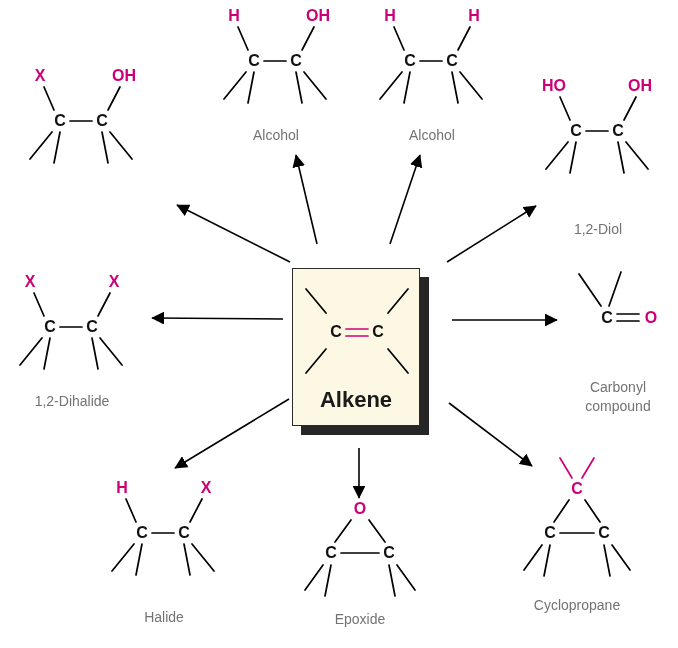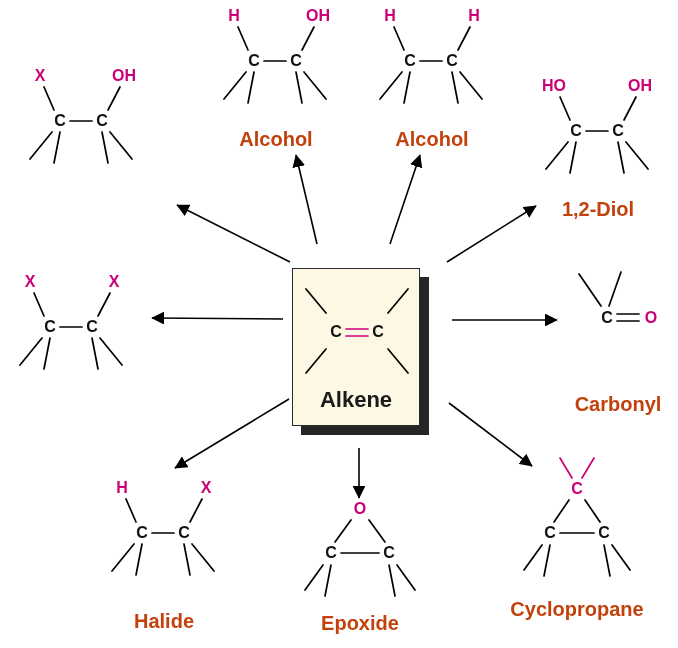--- a/index.html
+++ b/index.html
@@ -11,21 +11,21 @@
   .product { position:absolute; display:flex; flex-direction:column; align-items:center; }
   svg.mol { display:block; overflow:visible; }
   .bonds line { stroke:var(--ink,#000); stroke-width:1.7; stroke-linecap:round; }
   .bonds-accent line { stroke:var(--accent,#cc0077); stroke-width:1.7; stroke-linecap:round; }
   text.atom {
     font-family:"Liberation Sans", sans-serif; font-size:16px; font-weight:600;
     fill:#111; text-anchor:middle;
   }
   text.atom.sub { fill:var(--accent,#cc0077); }
   .product-name {
-    margin-top:14px; font-size:20px; font-weight:bold; color:#c2410c;
+    margin-top:14px; font-size:14px; font-weight:normal; color:#737373;
     text-align:center; line-height:1.35; white-space:nowrap;
   }
   
   .alkene-box {
     position:absolute; left:292px; top:268px; width:128px; height:158px;
     background:var(--box-bg,#fcf8e3); border:1px solid #2b2b2b;
     box-shadow:9px 9px 0 var(--box-shadow,#262626);
     display:flex; flex-direction:column; align-items:center; justify-content:space-between;
     box-sizing:border-box; padding:10px 0 12px 0;
   }
@@ -89,21 +89,21 @@
           <line x1="100" y1="72" x2="106" y2="103"></line>
       </g>
       <text class="atom sub" x="38" y="21">H</text>
       <text class="atom sub" x="122" y="21">H</text>
       <text class="atom" x="58" y="66">C</text>
       <text class="atom" x="100" y="66">C</text>
     </svg>
     <div class="product-name">Alcohol</div>
   </div>
 
-  <div class="product" style="left:518px; top:70px; width:160px;">
+  <div class="product" style="left:518px; top:70px; width:160px;gap:24px;">
     <svg class="mol" width="160" height="112" viewBox="0 0 160 112">
       <g class="bonds">
         <line x1="42" y1="27" x2="52" y2="50"></line>
           <line x1="118" y1="27" x2="106" y2="50"></line>
         <line x1="68" y1="61" x2="90" y2="61"></line>
         <line x1="50" y1="72" x2="28" y2="99"></line>
           <line x1="58" y1="72" x2="52" y2="103"></line>
         <line x1="108" y1="72" x2="130" y2="99"></line>
           <line x1="100" y1="72" x2="106" y2="103"></line>
       </g>
@@ -124,35 +124,37 @@
         <line x1="50" y1="72" x2="28" y2="99"></line>
           <line x1="58" y1="72" x2="52" y2="103"></line>
         <line x1="108" y1="72" x2="130" y2="99"></line>
           <line x1="100" y1="72" x2="106" y2="103"></line>
       </g>
       <text class="atom sub" x="38" y="21">X</text>
       <text class="atom sub" x="122" y="21">X</text>
       <text class="atom" x="58" y="66">C</text>
       <text class="atom" x="100" y="66">C</text>
     </svg>
+    <div class="product-name">1,2-Dihalide</div>
   </div>
 
   <div class="product" style="left:558px; top:262px; width:120px;">
     <svg class="mol" width="110" height="92" viewBox="0 0 110 92">
       <g class="bonds">
         <line x1="16" y1="12" x2="38" y2="44"></line>
         <line x1="58" y1="10" x2="46" y2="44"></line>
         <line x1="54" y1="52" x2="76" y2="52"></line>
         <line x1="54" y1="59" x2="76" y2="59"></line>
       </g>
       <text class="atom" x="44" y="61">C</text>
       <text class="atom sub" x="88" y="61">O</text>
     </svg>
-    <div class="product-name" style="margin-top:37px;">
+    <div class="product-name" style="margin-top:24px;">
       <div>Carbonyl</div>
+      <div>compound</div>
     </div>
   </div>
 
   <div class="product" style="left:84px; top:472px; width:160px;">
     <svg class="mol" width="160" height="112" viewBox="0 0 160 112">
       <g class="bonds">
         <line x1="42" y1="27" x2="52" y2="50"></line>
           <line x1="118" y1="27" x2="106" y2="50"></line>
         <line x1="68" y1="61" x2="90" y2="61"></line>
         <line x1="50" y1="72" x2="28" y2="99"></line>

